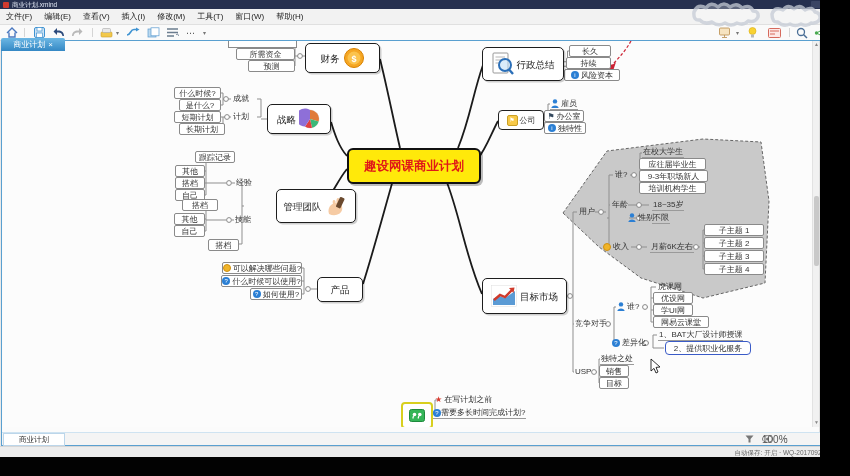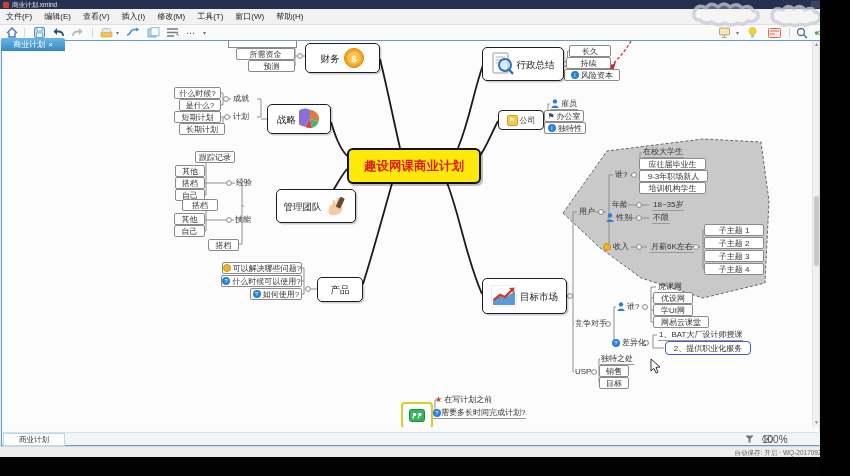--- a/index.html
+++ b/index.html
@@ -415,21 +415,21 @@
       <div class="n box" style="left:636px;top:129px;width:69px;height:12px;">
           <span>9-3年职场新人</span>
         </div>
       <div class="n box" style="left:636px;top:141px;width:67px;height:12px;">
           <span>培训机构学生</span>
         </div>
       <div class="n lbl" style="left:608px;top:158px;">
           <span>年龄</span>
         </div>
       <div class="n u" style="left:649px;top:158px;"><span>18~35岁</span></div>
-      <div class="n lbl" style="left:602px;top:171px;text-align:right;">
+      <div class="n lbl" style="left:624px;top:171px;text-align:right;">
           <svg width="8" height="9" viewBox="0 0 8 9">
             <circle cx="4" cy="2.4" r="2.2" fill="#2b7fd4"></circle>
             <path d="M0.4,9 C0.4,5.6 7.6,5.6 7.6,9 Z" fill="#2b7fd4"></path>
           </svg>
           <span>性别</span>
         </div>
       <div class="n u" style="left:649px;top:171px;"><span>不限</span></div>
       <div class="n lbl" style="left:599px;top:200px;">
           <span class="yd"></span>
           <span>收入</span>

